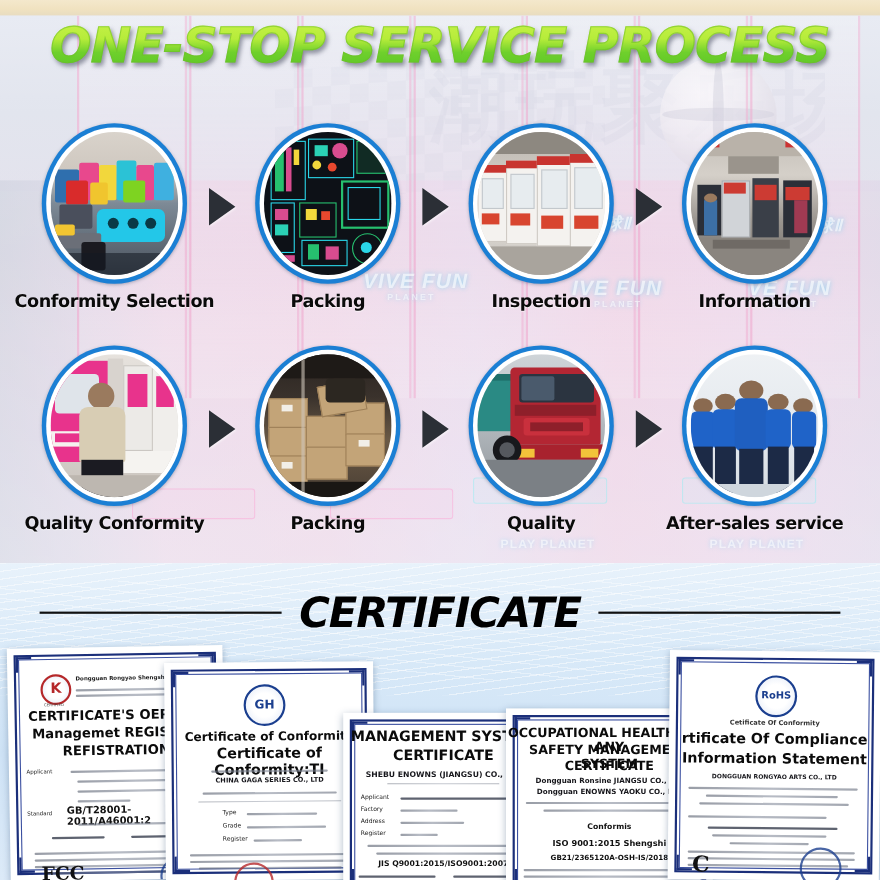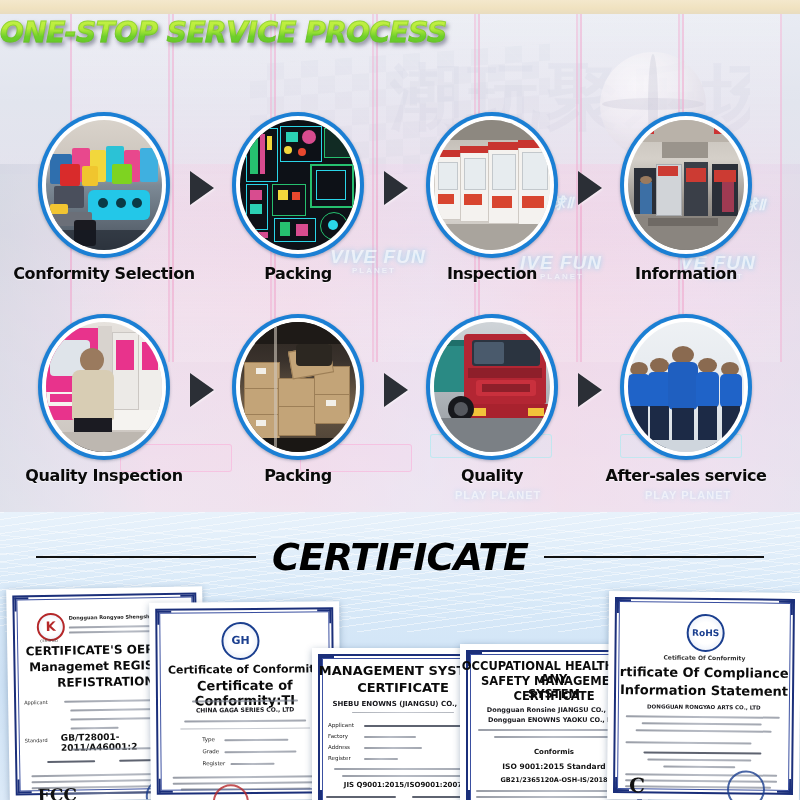--- a/index.html
+++ b/index.html
@@ -88,23 +88,23 @@
     position:absolute;border:1px solid rgba(245,140,200,.6);border-radius:3px;
     background:rgba(250,180,220,.14);
   }
   .veil{
     position:absolute;left:0;top:0;width:800px;height:512px;
     background:linear-gradient(180deg, rgba(255,255,255,.30) 0%, rgba(255,255,255,.18) 45%, rgba(255,255,255,.34) 100%);
   }
 
   
   .title{
-    position:absolute;left:0;top:16px;width:800px;
+    position:absolute;left:0;top:16px;width:800px;text-align:center;
     font-family:"DejaVu Sans", sans-serif;
-    font-size:28px;font-weight:bold;font-style:italic;letter-spacing:-0.5px;
+    font-size:44px;font-weight:bold;font-style:italic;letter-spacing:-0.5px;
     background:linear-gradient(180deg,#c9f24a 0%,#b6ec3a 38%,#6fd02c 62%,#57c426 100%);
     -webkit-background-clip:text;background-clip:text;color:transparent;
     -webkit-text-stroke:1px rgba(110,190,40,.55);
     filter:drop-shadow(2px 3px 2px rgba(70,75,95,.55));
     white-space:nowrap;
   }
 
   
   .node{position:absolute;}
   .ring{
@@ -416,21 +416,21 @@
           <div style="position:absolute;left:70px;top:18px;width:18px;height:30px;background:#e8338c;"></div>
           <div style="position:absolute;left:92px;top:12px;width:24px;height:76px;background:#f0eeeb;border:1px solid #cbc7c3;"></div>
           <div style="position:absolute;left:96px;top:20px;width:16px;height:28px;background:#e8338c;"></div>
           <div style="position:absolute;left:66px;top:88px;width:50px;height:20px;background:#f5f3f0;"></div>
           <div style="position:absolute;left:34px;top:26px;width:24px;height:24px;background:#9a7a5e;border-radius:50%;"></div>
           <div style="position:absolute;left:26px;top:48px;width:42px;height:50px;background:#d8cdb4;border-radius:8px 8px 2px 2px;"></div>
           <div style="position:absolute;left:28px;top:96px;width:38px;height:34px;background:#1b1b22;"></div>
           <div style="position:absolute;left:0;top:110px;width:116px;height:20px;background:#bdb7b0;"></div>
         </div>
       </div>
-      <div class="lbl">Quality Inspection</div>
+      <div class="lbl">Quality Conformity</div>
     </div>
     <div class="arrow" style="left:190px;top:373px;"></div>
 
     <div class="node" style="left:232px;top:314px;">
       <div class="ring"></div>
       <div class="ring-white"></div>
       <div class="photo">
         <div class="ph ph-pack">
           <div class="bx" style="left:4px;top:40px;width:34px;height:26px;"></div>
           <div class="bx" style="left:4px;top:66px;width:34px;height:26px;"></div>
@@ -632,21 +632,21 @@
       <div class="ct-h1" style="left:0;top:16px;font-size:11.5px;">OCCUPATIONAL HEALTH AND ANY</div>
       <div class="ct-h1" style="left:0;top:31px;font-size:11.5px;">SAFETY MANAGEMENT SYSTEM</div>
       <div class="ct-h1" style="left:0;top:46px;font-size:11.5px;">CERTIFICATE</div>
 
       <div class="ct-sub" style="left:0;top:63px;font-size:6.5px;">Dongguan Ronsine JIANGSU CO., LTD</div>
       <div class="ct-sub" style="left:0;top:73px;font-size:6.5px;">Dongguan ENOWNS YAOKU CO., LTD</div>
       <div class="ct-line" style="left:18px;top:85px;width:150px;"></div>
       <div class="ct-line" style="left:34px;top:92px;width:118px;"></div>
 
       <div class="ct-code" style="left:0;top:104px;font-size:7px;">Conformis</div>
-      <div class="ct-code" style="left:0;top:118px;font-size:7.5px;">ISO 9001:2015 Standard</div>
+      <div class="ct-code" style="left:0;top:118px;font-size:7.5px;">ISO 9001:2015 Shengshi</div>
       <div class="ct-code" style="left:0;top:132px;font-size:6.5px;">GB21/2365120A-OSH-IS/2018</div>
 
       <div class="ct-line" style="left:16px;top:146px;width:154px;"></div>
       <div class="ct-line" style="left:16px;top:152px;width:148px;"></div>
 
     </div>
 
     <div class="sheet" style="left:608px;top:80px;width:192px;height:208px;transform:rotate(0.6deg);">
       <div class="brd"></div>
       <div class="brd2"></div>

